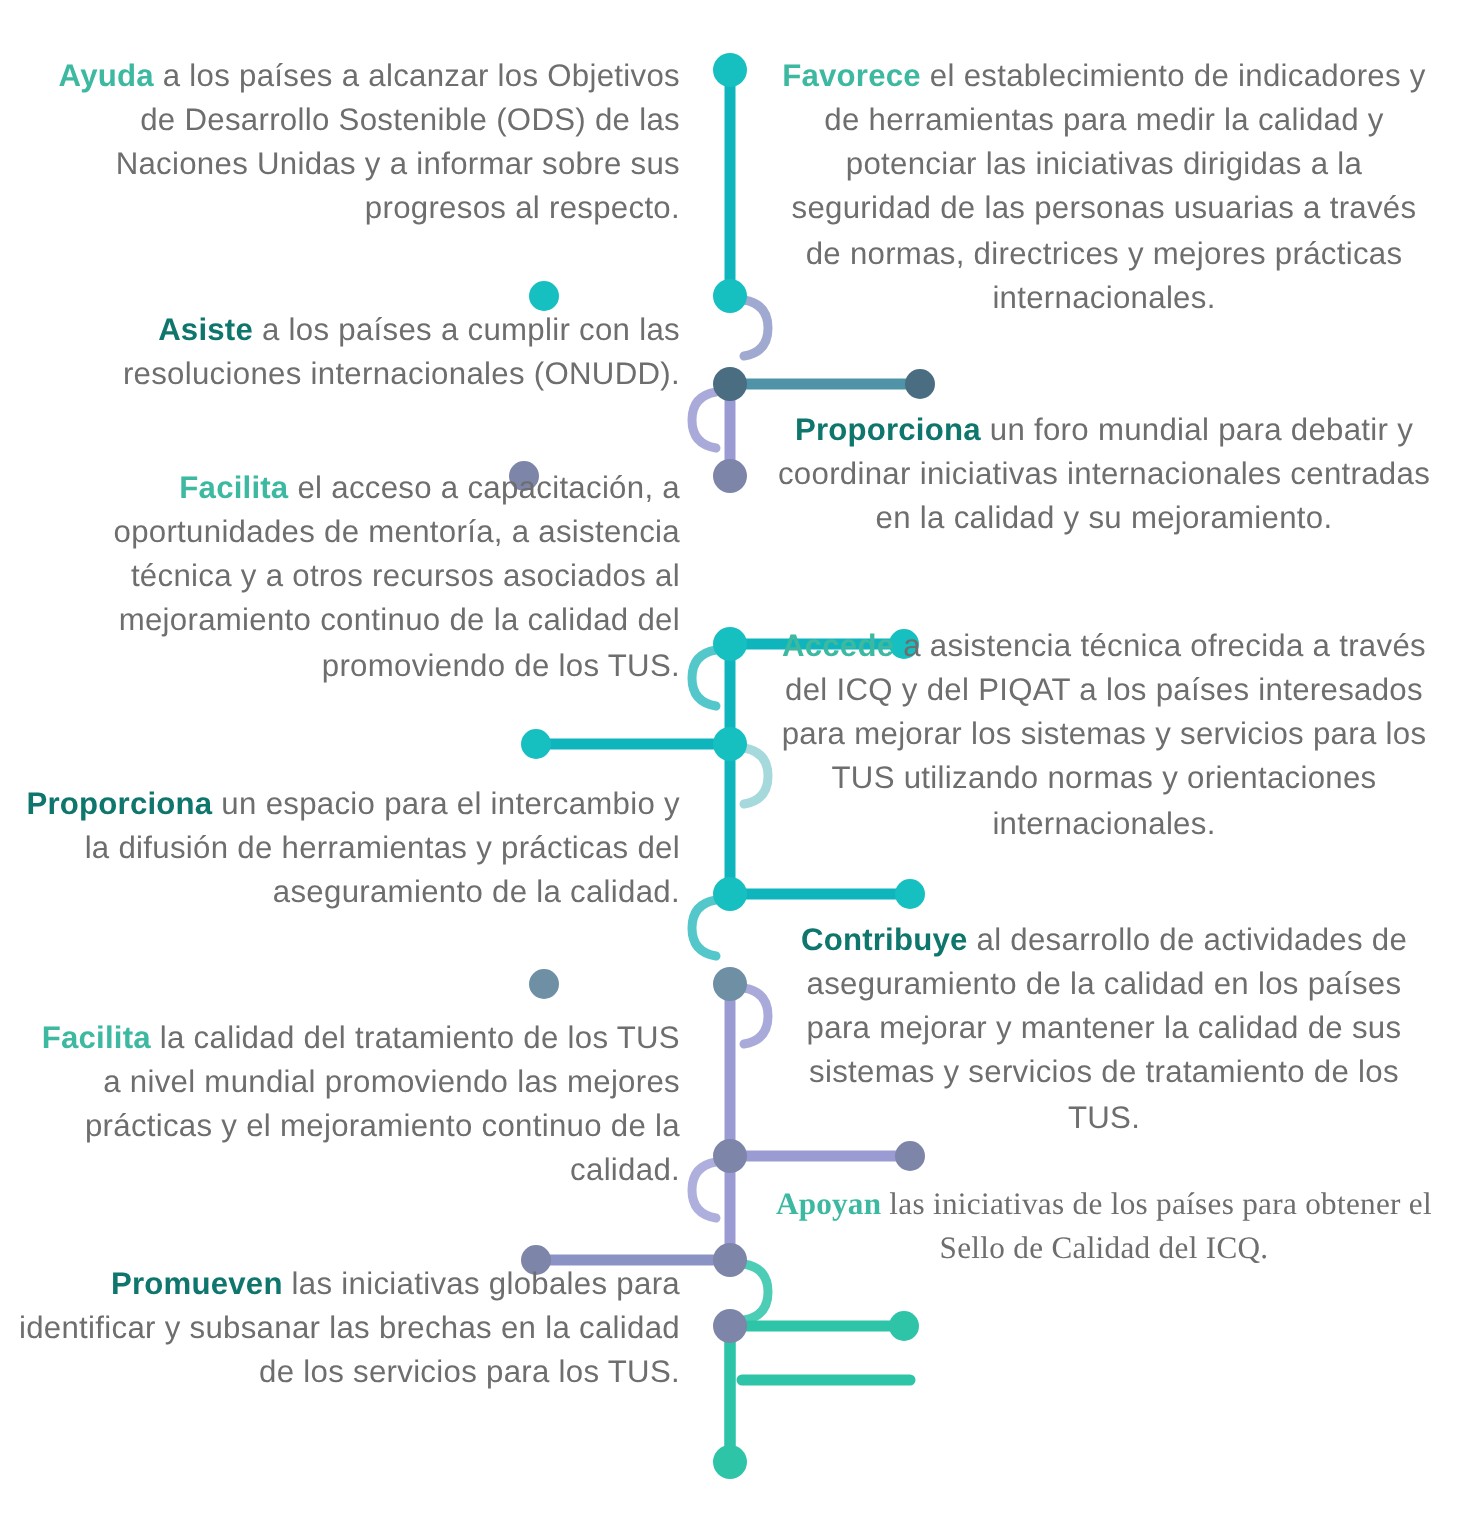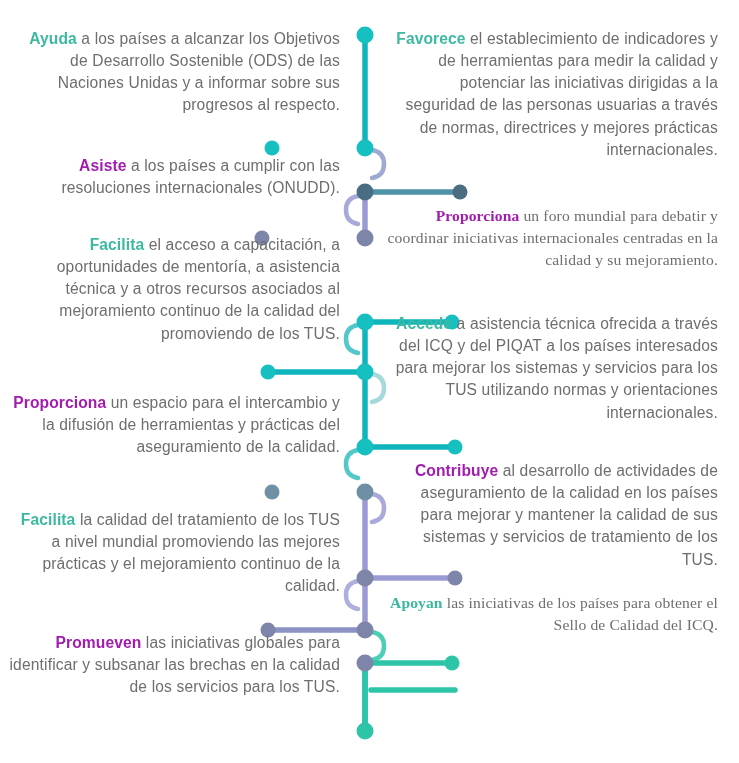--- a/index.html
+++ b/index.html
@@ -40,37 +40,37 @@
   }
   .column.left  { left: 8px;  }
   .column.right { left: 386px; }
 
   .item {
     position: absolute;
     box-sizing: border-box;
     width: 332px;
   }
   .column.left  .item { text-align: right; }
-  .column.right .item { text-align: right;  }
+  .column.right .item { text-align: center;  }
 
   .item p {
     margin: 0;
     font-size: 15.6px;
     line-height: 1.42;
     color: #6e6e6e;
     letter-spacing: 0.15px;
     font-weight: 400;
   }
   .lead {
     font-weight: 700;
     letter-spacing: 0.1px;
     margin-top: 16px;
   }
   .lead.teal   { color: #3cb9a0; }
-  .lead.purple { color: #a21caf; }
+  .lead.purple { color: #0f766e; }
 </style>
 </head>
 <body>
 
 <div id="infographic">
 
   <svg id="timeline-svg" viewBox="0 0 739 763" xmlns="http://www.w3.org/2000/svg">
     <defs>
       <linearGradient id="gradTealPurple" x1="0" y1="0" x2="0" y2="1">
         <stop offset="0%" stop-color="#0fb5bd"></stop>
@@ -211,21 +211,21 @@
   </div>
 
   <div class="column right">
 
     <div class="item" id="ri-0" style="top: 28px;">
       <p>
         <span class="lead teal">Favorece</span><span> el establecimiento de indicadores y de herramientas para medir la calidad y potenciar las iniciativas dirigidas a la seguridad de las personas usuarias a través de normas, directrices y mejores prácticas internacionales.</span>
       </p>
     </div>
 
-    <div class="item" id="ri-1" style="top: 205px; font-family: Liberation Serif, serif;">
+    <div class="item" id="ri-1" style="top: 205px;">
       <p>
         <span class="lead purple">Proporciona</span><span> un foro mundial para debatir y coordinar iniciativas internacionales centradas en la calidad y su mejoramiento.</span>
       </p>
     </div>
 
     <div class="item" id="ri-2" style="top: 313px;">
       <p>
         <span class="lead teal">Accede</span><span> a asistencia técnica ofrecida a través del ICQ y del PIQAT a los países interesados para mejorar los sistemas y servicios para los TUS utilizando normas y orientaciones internacionales.</span>
       </p>
     </div>

